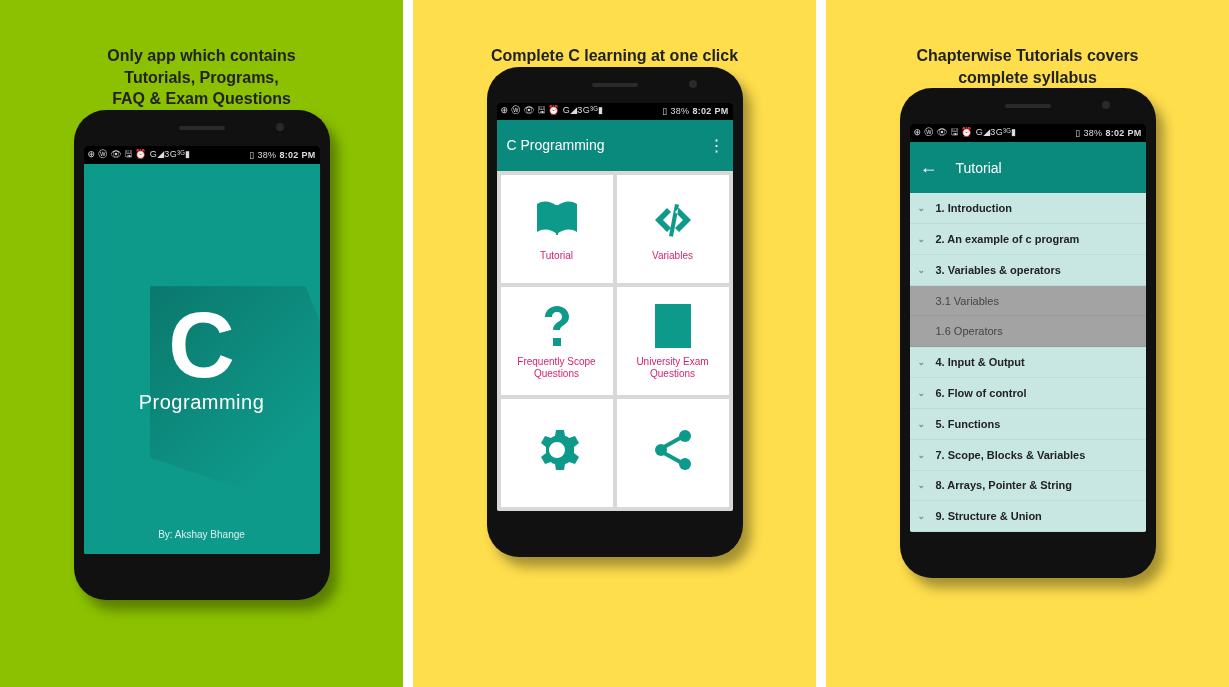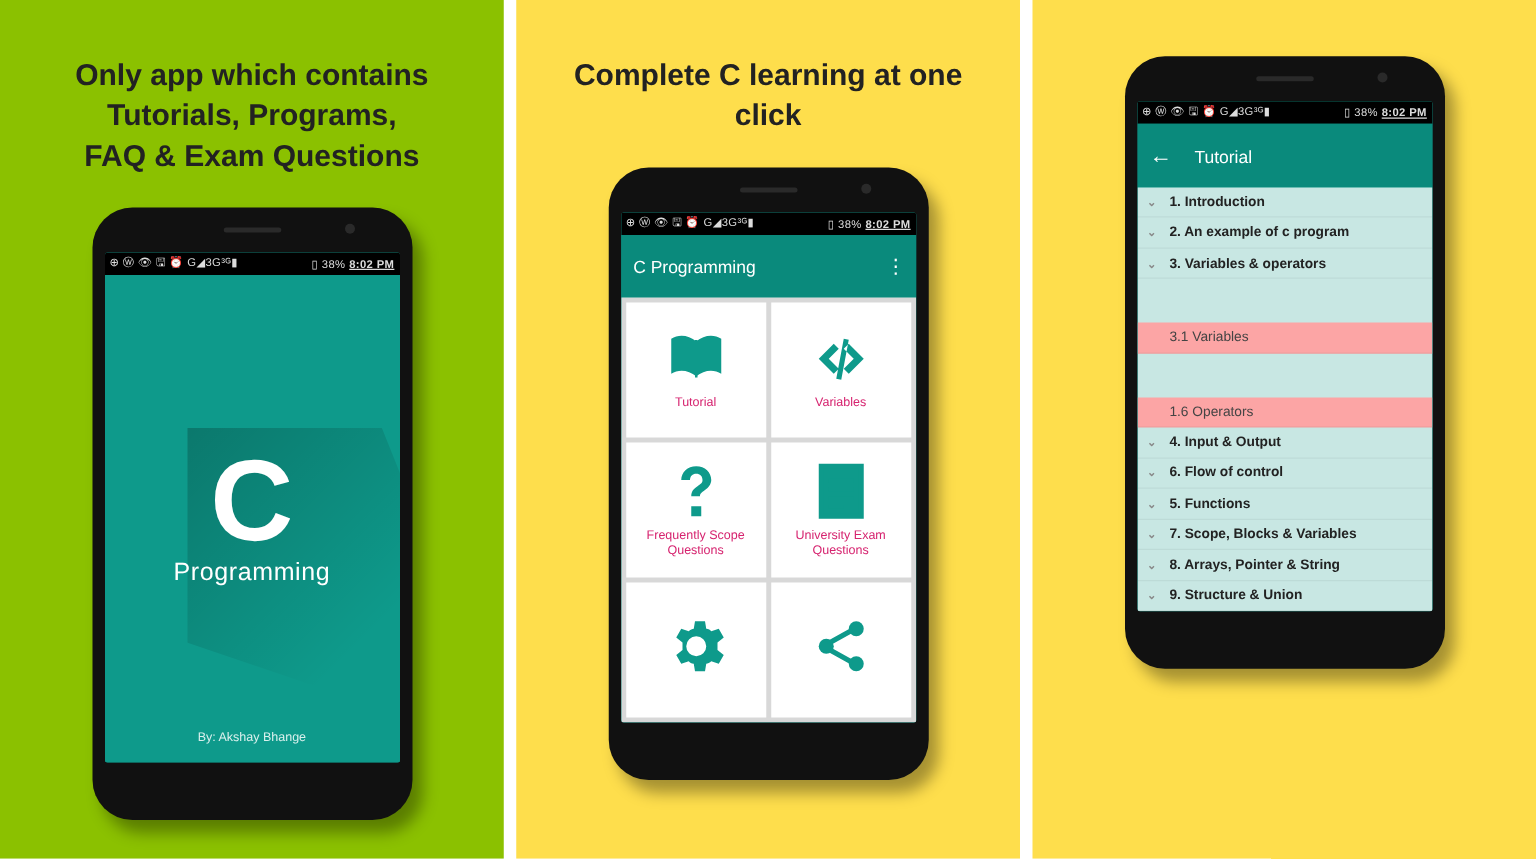--- a/index.html
+++ b/index.html
@@ -15,27 +15,26 @@
   .panel {
     flex: 1;
     display: flex;
     flex-direction: column;
     align-items: center;
     padding-top: 45px;
   }
   .panel.green  { background: #8bc100; }
   .panel.yellow { background: #fede4c; }
   .headline {
-    font-size: 24px;
+    font-size: 16px;
     font-weight: bold;
     text-align: center;
     color: #222;
     line-height: 1.35;
     white-space: pre-line;
-    margin-bottom: 24px;
     padding: 0 20px;
   }
 
   
   .phone {
     width: 256px;
     height: 490px;
     background: #111;
     border-radius: 32px;
     box-shadow: 8px 10px 12px rgba(0,0,0,.35);
@@ -77,21 +76,21 @@
     background: #000;
     display: flex;
     align-items: center;
     justify-content: space-between;
     font-size: 9px;
     padding: 0 4px;
     color: #ddd;
     letter-spacing: .3px;
   }
   .statusbar .left, .statusbar .right { display: flex; gap: 3px; align-items: center; }
-  .statusbar .clock { font-weight: bold; text-decoration: underline; }
+  .statusbar .clock { font-weight: bold; }
 
   
   .splash {
     flex: 1;
     background: #0e9a8b;
     display: flex;
     flex-direction: column;
     align-items: center;
     justify-content: center;
     position: relative;
@@ -185,24 +184,23 @@
     display: flex;
     align-items: center;
     font-size: 11px;
     font-weight: bold;
     color: #222;
     padding: 0 10px 0 26px;
     border-bottom: 1px solid rgba(0,0,0,.05);
     position: relative;
   }
   .row.sub {
-    background: #fca5a5;
+    background: #a3a3a3;
     font-weight: 500;
     color: #444;
-    margin-top: 35px;
   }
   .row .chev {
     position: absolute;
     left: 8px;
     width: 10px; height: 10px;
     color: #888;
     font-size: 9px;
   }
 </style>
 </head>
@@ -305,20 +303,22 @@
               </svg>
           </div>
           <div class="lbl"></div>
         </div>
       </div>
     </div>
   </div>
 </div>
 
 <div class="panel yellow">
+  <div class="headline">Chapterwise Tutorials covers
+complete syllabus</div>
   <div class="phone">
     <div class="cam"></div>
     <div class="screen">
       <div class="statusbar">
         <div class="left">⊕ ⓦ 👁 🖫 ⏰  G◢3G³ᴳ▮</div>
         <div class="right">
           <span>▯</span>
           <span>38%</span>
           <span class="clock">8:02 PM</span>
         </div>

